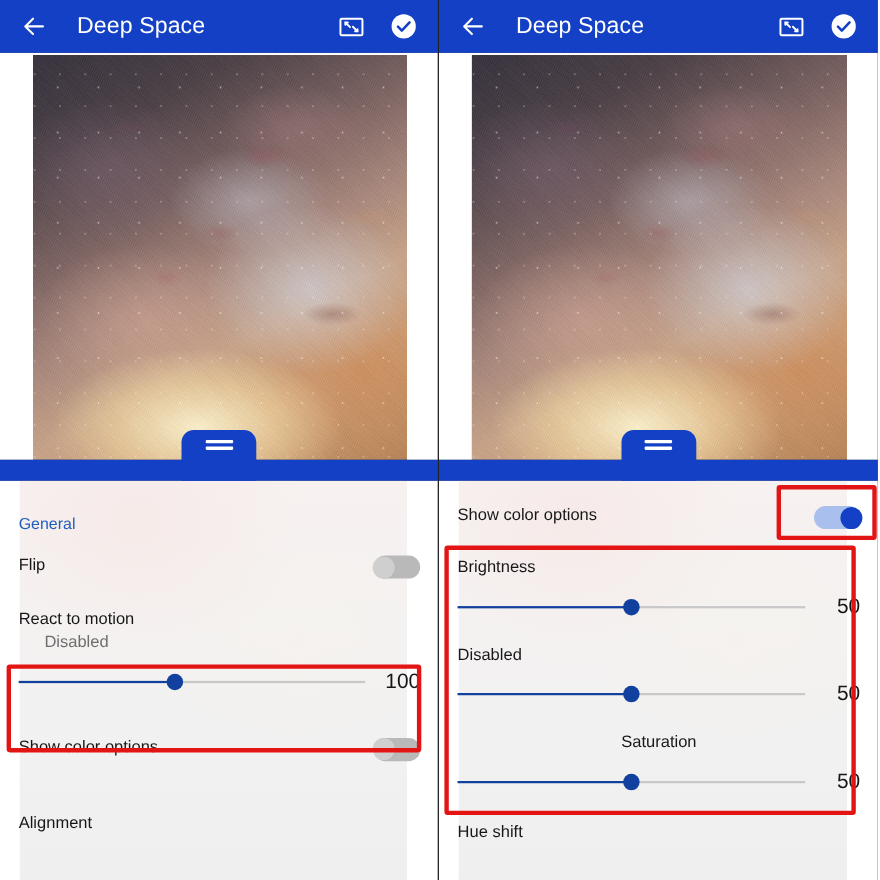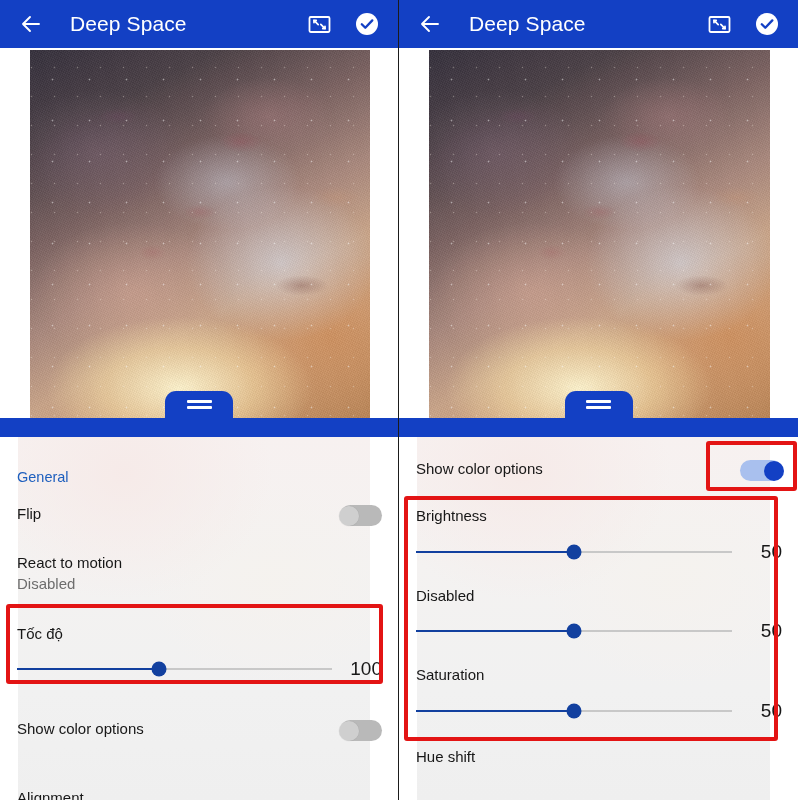--- a/index.html
+++ b/index.html
@@ -315,30 +315,27 @@
         <div class="section-head">General</div>
 
         <div class="row" style="margin-top:20px;">
           <div class="row-label">Flip</div>
           <div class="toggle off">
             <span class="track"></span>
             <span class="knob"></span>
           </div>
         </div>
 
-        <div class="row" style="margin-top:28px;">
+        <div class="row" style="margin-top:28px;text-align:center;">
           <div>
             <div class="row-label">React to motion</div>
             <div class="row-sub">Disabled</div>
           </div>
         </div>
 
-        <div class="row" style="margin-top:32px;">
-          <div class="row-label">Tốc độ</div>
-        </div>
         <div class="slider-row" style="margin-top:16px;">
           <div class="slider">
             <span class="rail"></span>
             <span class="fill" style="width:45%;"></span>
             <span class="thumb" style="left:45%;"></span>
           </div>
           <div class="slider-val">100</div>
         </div>
 
         <div class="row" style="margin-top:40px;">
@@ -430,21 +427,21 @@
         </div>
         <div class="slider-row" style="margin-top:16px;">
           <div class="slider">
             <span class="rail"></span>
             <span class="fill" style="width:50%;"></span>
             <span class="thumb" style="left:50%;"></span>
           </div>
           <div class="slider-val">50</div>
         </div>
 
-        <div class="row" style="margin-top:24px;">
+        <div class="row" style="margin-top:24px;justify-content:center;">
           <div class="row-label">Saturation</div>
         </div>
         <div class="slider-row" style="margin-top:16px;">
           <div class="slider">
             <span class="rail"></span>
             <span class="fill" style="width:50%;"></span>
             <span class="thumb" style="left:50%;"></span>
           </div>
           <div class="slider-val">50</div>
         </div>

